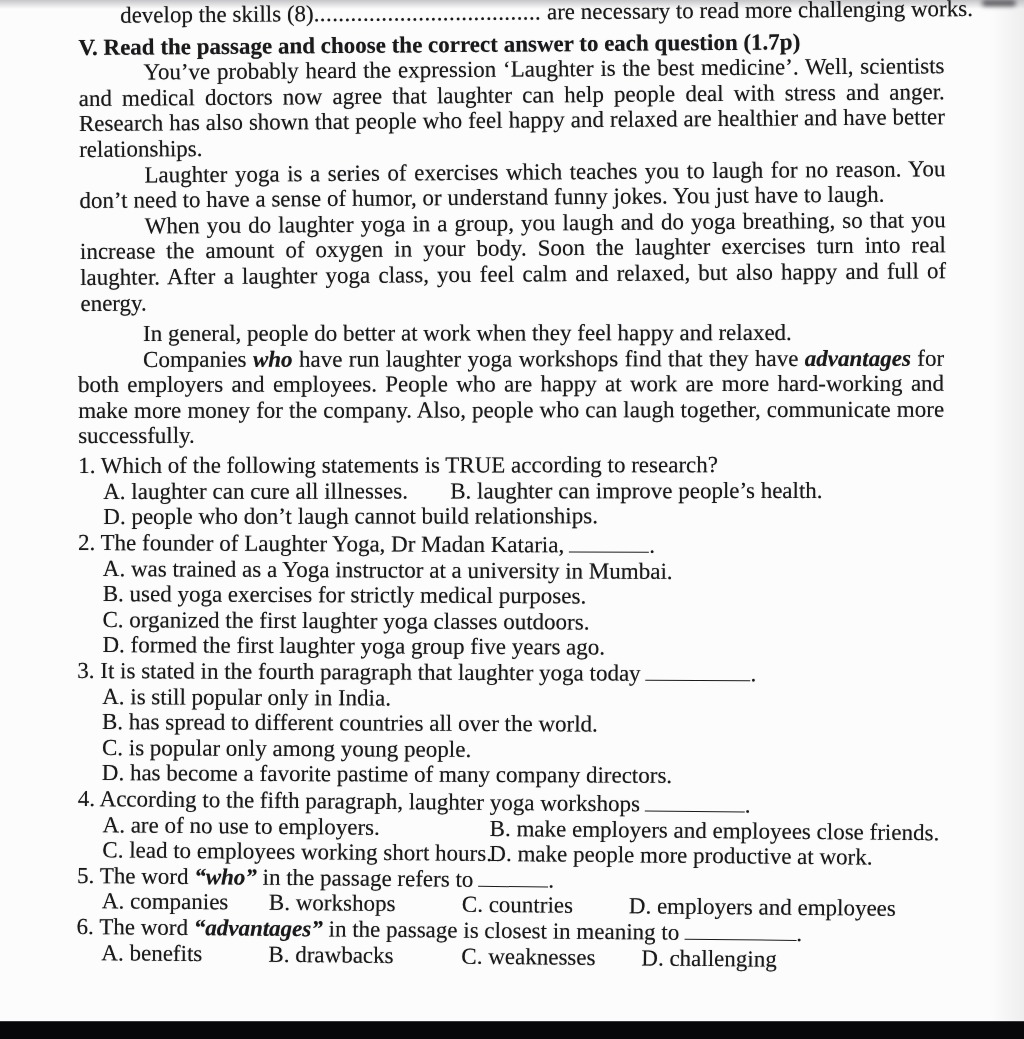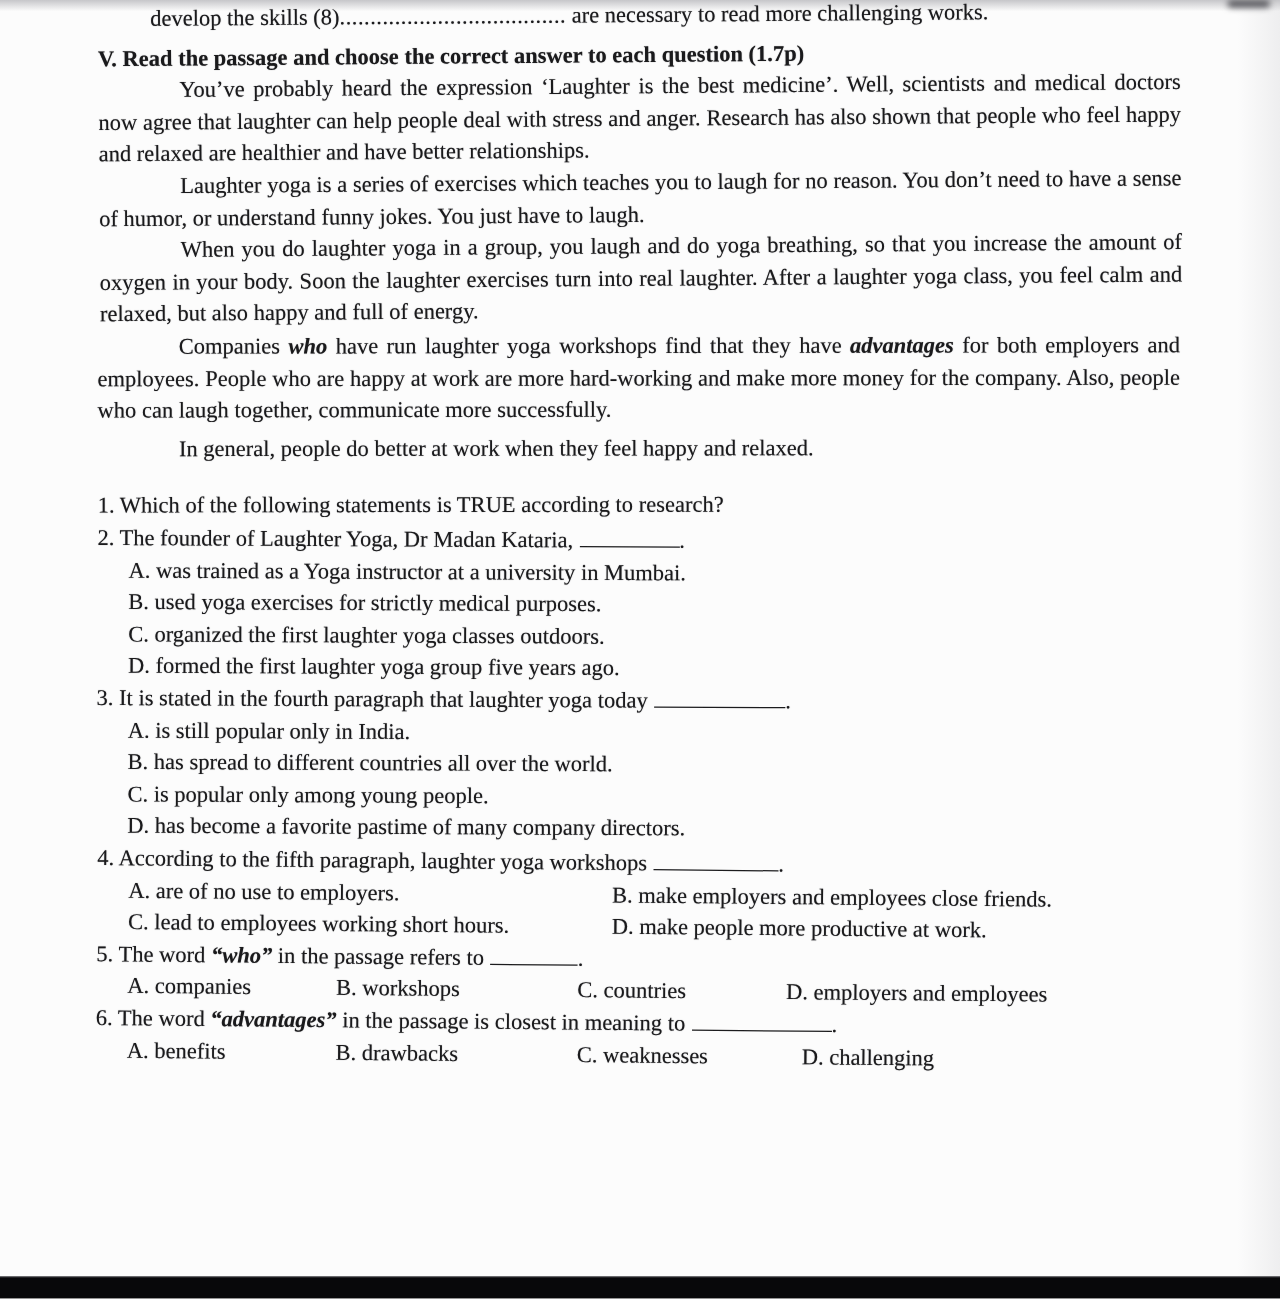--- a/index.html
+++ b/index.html
@@ -21,40 +21,40 @@
     overflow: hidden;
   }
   .smudge {
     position: absolute; left: 982px; top: 0;
     width: 34px; height: 6px;
     background: #55555a; filter: blur(2.5px);
     border-radius: 3px;
   }
   .content {
     position: absolute; left: 78px; top: 3px; width: 866px;
-    font-size: 18px; line-height: 25.6px;
+    font-size: 23px; line-height: 25.6px;
     text-shadow: 0 0 0.8px rgba(26,26,30,0.55);
     filter: blur(0.24px);
   }
   .g { transform-origin: 0 0; }
   .g1 { transform: rotate(-0.45deg); }
   .g2 { transform: rotate(-0.08deg); }
   .g3 { transform: rotate(0.28deg); }
   .g4 { transform: rotate(0.55deg); }
 
   .intro { text-indent: 42px; white-space: nowrap; }
   .dots { letter-spacing: 0.4px; }
   .heading { font-weight: 700; margin-top: 6px; white-space: nowrap; }
 
   .para { margin: 0; text-align: justify; text-indent: 65px; }
   .p-general { margin-top: 5px; }
   .bi { font-weight: 700; font-style: italic; }
 
   .q { margin: 0; }
-  .q.first { margin-top: 20px; }
+  .q.first { margin-top: 4px; }
   .qline { white-space: nowrap; }
   .opt { padding-left: 25px; white-space: nowrap; }
   .optrow { display: flex; padding-left: 25px; white-space: nowrap; }
   .optrow > span { flex: none; }
   .c347 { width: 347px; }
   .c387 { width: 387px; }
   .c167 { width: 167px; }
   .c193 { width: 193px; }
   .c180 { width: 180px; }
 
@@ -86,26 +86,31 @@
       <div class="intro"><span>develop the skills (8)</span><span class="dots">.....................................</span><span> are necessary to read more challenging works.</span></div>
 
       <div class="heading">V. Read the passage and choose the correct answer to each question (1.7p)</div>
 
       <p class="para">You’ve probably heard the expression ‘Laughter is the best medicine’. Well, scientists and medical doctors now agree that laughter can help people deal with stress and anger. Research has also shown that people who feel happy and relaxed are healthier and have better relationships.</p>
       <p class="para">Laughter yoga is a series of exercises which teaches you to laugh for no reason. You don’t need to have a sense of humor, or understand funny jokes. You just have to laugh.</p>
       <p class="para">When you do laughter yoga in a group, you laugh and do yoga breathing, so that you increase the amount of oxygen in your body. Soon the laughter exercises turn into real laughter. After a laughter yoga class, you feel calm and relaxed, but also happy and full of energy.</p>
     </div>
 
     <div class="g g2">
+      <p class="para p-general">In general, people do better at work when they feel happy and relaxed.</p>
       <p class="para"><span>Companies </span><span class="bi">who</span><span> have run laughter yoga workshops find that they have </span><span class="bi">advantages</span><span> for both employers and employees. People who are happy at work are more hard-working and make more money for the company. Also, people who can laugh together, communicate more successfully.</span></p>
-      <p class="para p-general">In general, people do better at work when they feel happy and relaxed.</p>
 
       <div class="q first">
         <div class="qline">1. Which of the following statements is TRUE according to research?</div>
         <div class="optrow">
+            <span class="c347">A. laughter can cure all illnesses.</span>
+            <span>B. laughter can improve people’s health.</span>
+          </div>
+        <div class="optrow">
+            <span>D. people who don’t laugh cannot build relationships.</span>
           </div>
       </div>
     </div>
 
     <div class="g g3">
       <div class="q">
         <div class="qline"><span>2. The founder of Laughter Yoga, Dr Madan Kataria,</span><span class="blank w80"></span><span>.</span></div>
         <div class="opt">A. was trained as a Yoga instructor at a university in Mumbai.</div>
         <div class="opt">B. used yoga exercises for strictly medical purposes.</div>
         <div class="opt">C. organized the first laughter yoga classes outdoors.</div>

